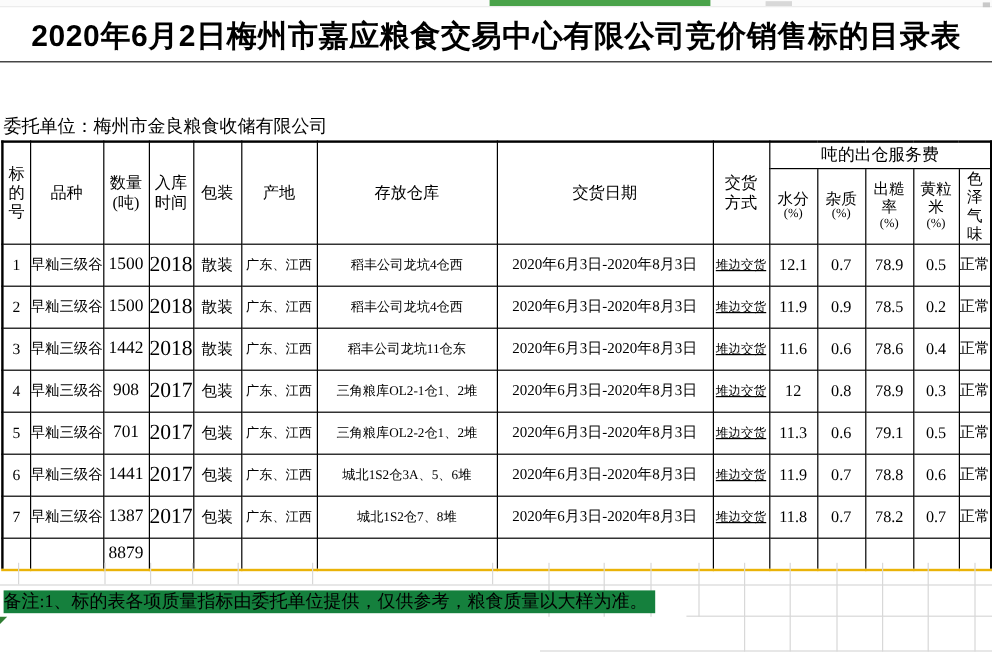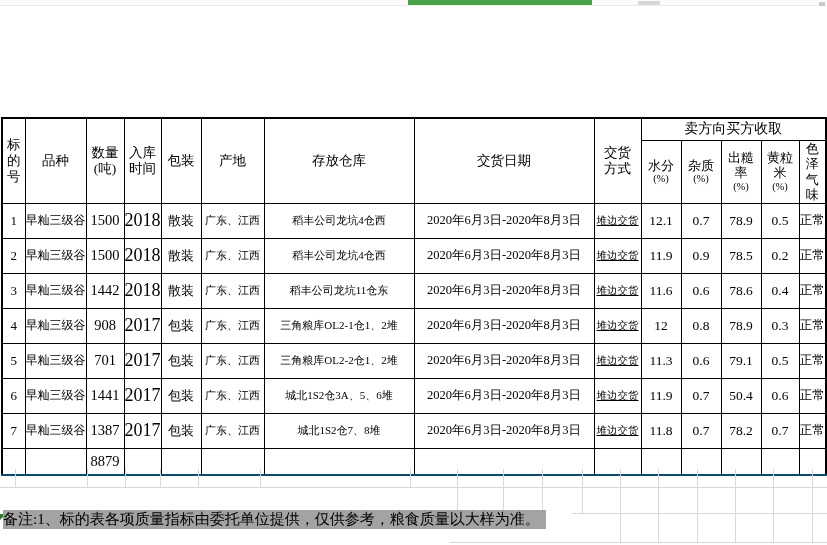--- a/index.html
+++ b/index.html
@@ -22,59 +22,63 @@
   .subtitle-block span { font-family:"Liberation Sans","DejaVu Sans",sans-serif; font-weight:bold; font-size:16px; }
   .entrust-block { position:absolute; left:0; top:96px; width:827px; height:21px; font-size:15px; line-height:21px; padding-left:3px; }
   
   #catalog-table { position:absolute; left:1px; top:117px; border-collapse:collapse; table-layout:fixed;
     border:2px solid #000; }
   #catalog-table th, #catalog-table td { border:1px solid #000; text-align:center; vertical-align:middle;
     overflow:hidden; padding:0; font-weight:normal; }
   #catalog-table thead tr.hr1 { height:22px; }
   #catalog-table thead tr.hr2 { height:57px; }
   #catalog-table tbody tr { height:35px; }
-  #catalog-table tbody tr.total-row { height:27px; border-bottom:2px solid #0c4a6e; }
+  #catalog-table tbody tr.total-row { height:27px; border-bottom:2px solid #eab308; }
   th.hdr { white-space:pre-line; font-size:13.5px; line-height:1.2; }
   th.qhead { font-size:14px; }
   th.qcol .lab { font-size:13px; line-height:1.2; white-space:pre-line; }
   th.qcol .unit { font-size:10.5px; line-height:1.2; }
   td.c-no   { font-size:13px; }
   td.c-var  { font-size:12px; white-space:nowrap; }
   td.c-qty  { font-size:14.5px; }
   td.c-year { font-size:18px; }
   td.c-pack { font-size:13px; white-space:nowrap;margin-top:20px; }
   td.c-orig { font-size:11px; white-space:nowrap; }
   td.c-wh   { font-size:11px; white-space:nowrap; }
   td.c-date { font-size:12.5px; white-space:nowrap; }
   td.c-del  { font-size:10.5px; white-space:nowrap;text-decoration:underline; }
   td.c-q    { font-size:13.5px; }
   td.c-norm { font-size:12.5px; white-space:nowrap; }
   
   .vl  { position:absolute; width:1px; background:#d8d8d8; }
   .hl  { position:absolute; height:1px; background:#d8d8d8; }
   
-  .note { position:absolute; font-size:15px; white-space:nowrap; background:#a3a3a3; padding-right:6px;margin-top:18px; }
+  .note { position:absolute; font-size:15px; white-space:nowrap; background:#15803d; padding-right:6px; }
   #note1 { left:3px;  top:492px; }
   #note2 { left:40px; top:518px; }
   
   .cell-marker { position:absolute; left:0; top:514px; width:0; height:0;
     border-left:6px solid #2f7d32; border-bottom:6px solid transparent; }
 </style>
 </head>
 <body>
 
 <div id="sheet">
 
   <div class="top-strip"></div>
   <div class="green-bar" style="background: rgb(74, 163, 74);"></div>
   <div class="smudge"></div>
   <div class="corner-mark"></div>
 
-
-
+  <div class="title-block">
+    <span>2020年6月2日梅州市嘉应粮食交易中心有限公司竞价销售标的目录表</span>
+  </div>
+
+
+  <div class="entrust-block">委托单位：梅州市金良粮食收储有限公司</div>
 
   <table id="catalog-table">
       <colgroup>
         <col style="width: 23px;">
         <col style="width: 60px;">
         <col style="width: 38px;">
         <col style="width: 34px;">
         <col style="width: 40px;">
         <col style="width: 63px;">
         <col style="width: 150px;">
@@ -95,21 +99,21 @@
           <th rowspan="2" class="hdr">数量
 (吨)</th>
           <th rowspan="2" class="hdr">入库
 时间</th>
           <th rowspan="2" class="hdr">包装</th>
           <th rowspan="2" class="hdr">产地</th>
           <th rowspan="2" class="hdr">存放仓库</th>
           <th rowspan="2" class="hdr">交货日期</th>
           <th rowspan="2" class="hdr">交货
 方式</th>
-          <th colspan="5" class="qhead">卖方向买方收取</th>
+          <th colspan="5" class="qhead">吨的出仓服务费</th>
         </tr>
         <tr class="hr2">
           <th class="qcol">
             <div class="lab">水分</div>
             <div class="unit">(%)</div>
           </th>
           <th class="qcol">
             <div class="lab">杂质</div>
             <div class="unit">(%)</div>
           </th>
@@ -215,21 +219,21 @@
           <td class="c-var">早籼三级谷</td>
           <td class="c-qty">1441</td>
           <td class="c-year">2017</td>
           <td class="c-pack">包装</td>
           <td class="c-orig">广东、江西</td>
           <td class="c-wh">城北1S2仓3A、5、6堆</td>
           <td class="c-date">2020年6月3日-2020年8月3日</td>
           <td class="c-del">堆边交货</td>
           <td class="c-q">11.9</td>
           <td class="c-q">0.7</td>
-          <td class="c-q">50.4</td>
+          <td class="c-q">78.8</td>
           <td class="c-q">0.6</td>
           <td class="c-norm">正常</td>
         </tr>
         <tr>
           <td class="c-no">7</td>
           <td class="c-var">早籼三级谷</td>
           <td class="c-qty">1387</td>
           <td class="c-year">2017</td>
           <td class="c-pack">包装</td>
           <td class="c-orig">广东、江西</td>

